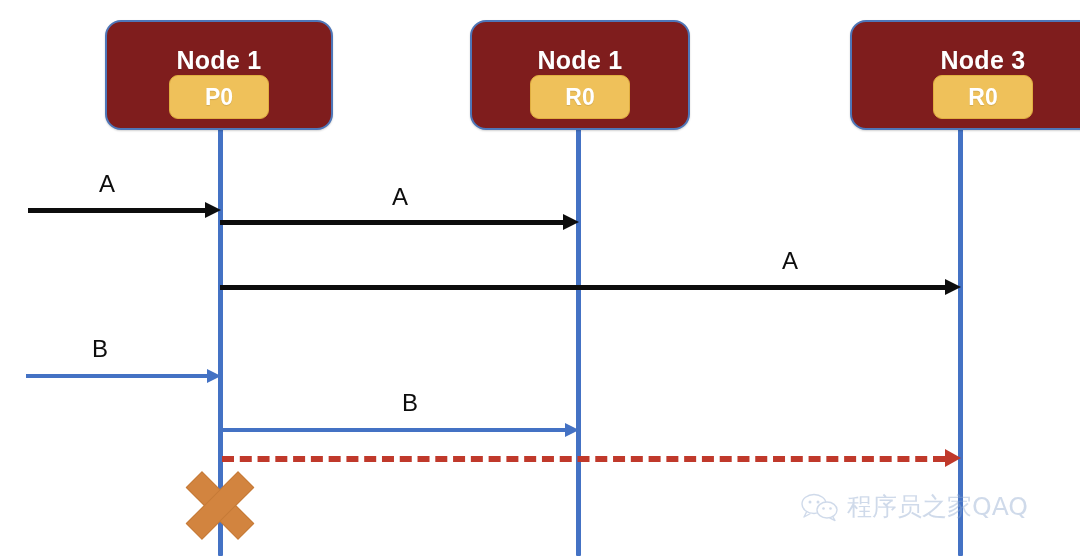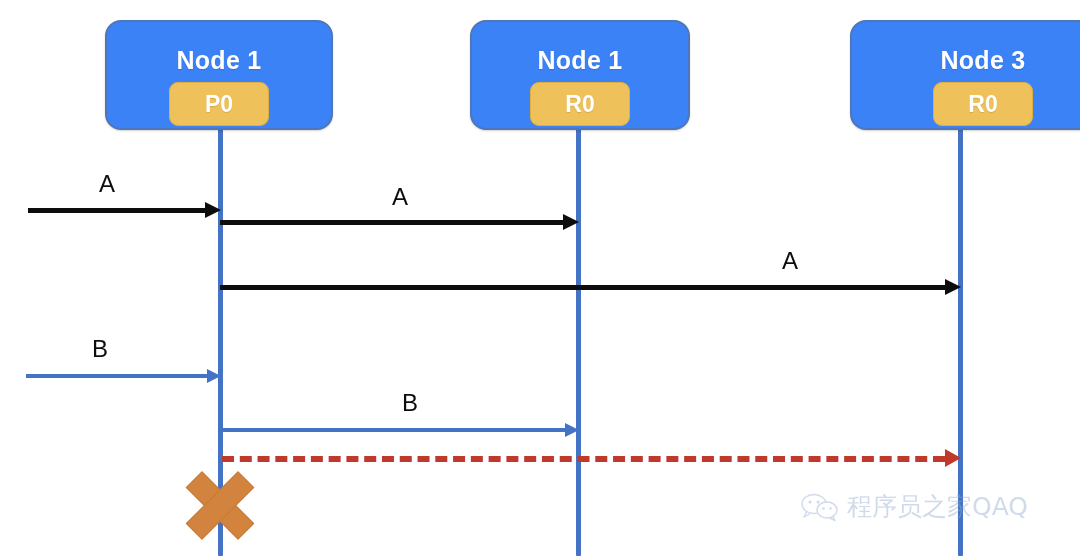--- a/index.html
+++ b/index.html
@@ -20,42 +20,41 @@
   
   .lifeline {
     position: absolute;
     width: 5px;
     background: #4472C4;
     border-radius: 1px;
   }
   
   .node-box {
     position: absolute;
-    background: #3b82f6;
+    background: #7f1d1d;
     border: 2px solid #4E76B8;
     border-radius: 16px;
     box-sizing: border-box;
     display: flex;
     flex-direction: column;
     align-items: center;
     box-shadow: 0 1px 2px rgba(0,0,0,0.18);
   }
   .node-title {
     color: #ffffff;
     font-size: 25px;
     font-weight: bold;
     letter-spacing: 0.3px;
     margin-top: 24px;
     text-shadow: 0 1px 1px rgba(0,0,0,0.12);
     white-space: nowrap;
   }
   .node-badge {
     width: 100px;
     height: 44px;
-    margin-top: 7px;
     background: #EFC15A;
     border: 1px solid #E0AE40;
     border-radius: 9px;
     display: flex;
     align-items: center;
     justify-content: center;
     color: #ffffff;
     font-size: 23px;
     font-weight: bold;
     text-shadow: 0 1px 1px rgba(0,0,0,0.12);

